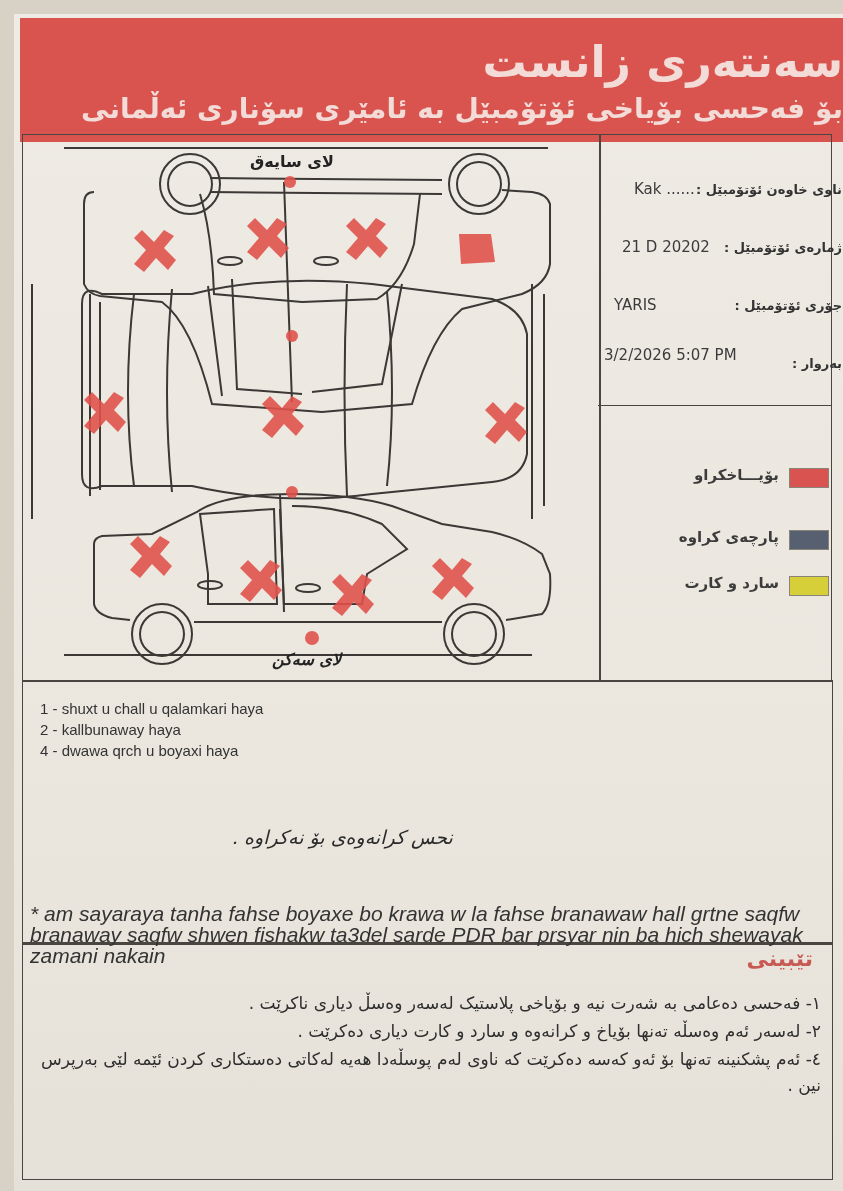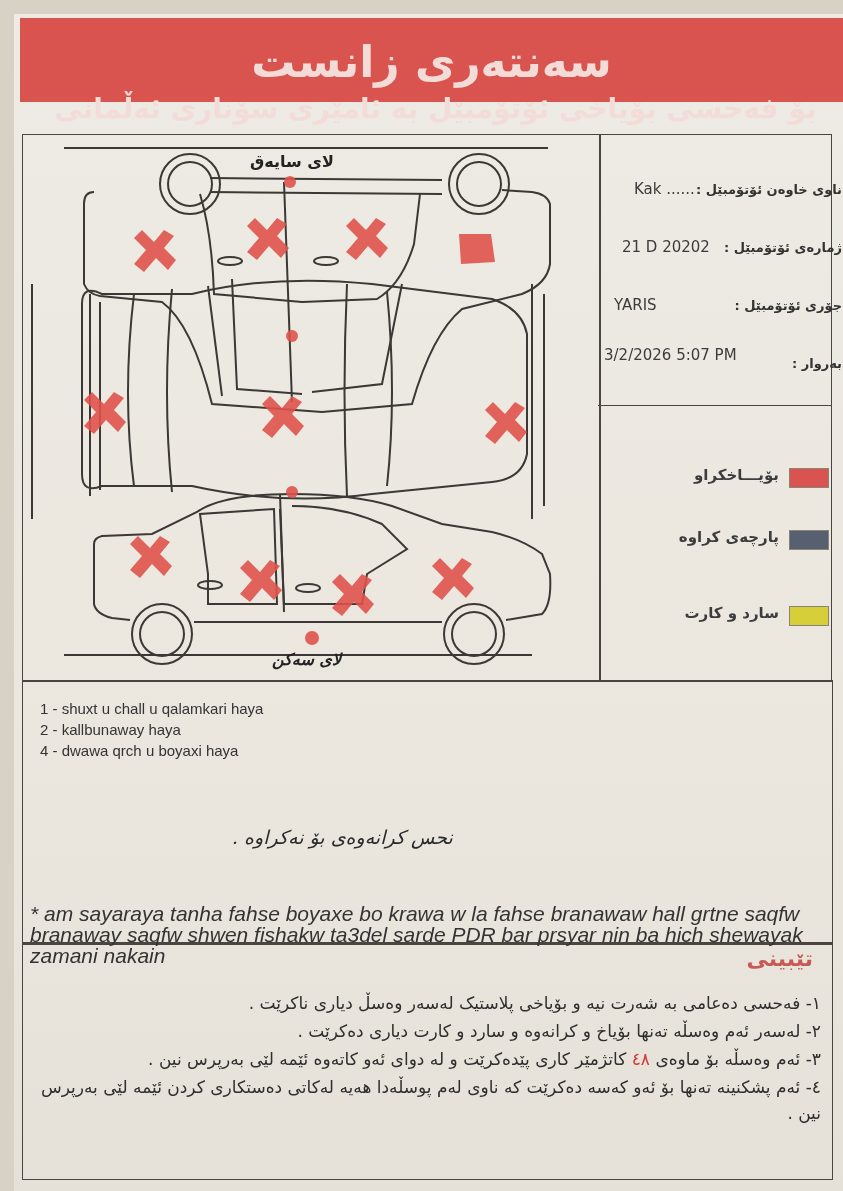--- a/index.html
+++ b/index.html
@@ -7,23 +7,23 @@
     width:843px; height:1191px; overflow:hidden;
     background:#d8d2c6;
     font-family:"DejaVu Sans", sans-serif;
     position:relative;
   }
   .paper {
     position:absolute; left:14px; top:14px; width:830px; height:1177px;
     background:linear-gradient(180deg,#eeebe4 0%,#ebe7df 60%,#e6e1d8 100%);
   }
   .header {
-    position:absolute; left:20px; top:18px; width:823px; height:84px;
+    position:absolute; left:20px; top:18px; width:823px; height:124px;
     background:#d9544f;
-    color:#f3dcd8; text-align:center; direction:rtl;
+    color:#f3dcd8; direction:rtl;
   }
   .header .title { font-size:44px; font-weight:bold; line-height:52px; margin-top:18px; }
   .header .subtitle { font-size:28px; font-weight:bold; line-height:34px; margin-top:4px;padding-left:8px; }
 
   .frame { position:absolute; border:1.5px solid #4a4540; }
   .diagram-box { left:22px; top:134px; width:576px; height:546px; border-right:2px solid #4a4540; }
   .info-box { left:598px; top:134px; width:233px; height:270px; border-left:none; border-bottom:1.5px solid #4a4540; }
   .legend-box { left:598px; top:404px; width:233px; height:276px; border-left:none; border-top:none; }
   .notes-box { left:22px; top:680px; width:809px; height:262px; border-top:2px solid #4a4540; }
   .terms-box { left:22px; top:942px; width:809px; height:235px; border-top:2px solid #4a4540; }
@@ -166,32 +166,31 @@
 </div>
 
 <div class="legend-item" style="top:466px;">
   <span class="sw" style="background:#d95450;"></span>
   <span class="txt">بۆیـــاخکراو</span>
 </div>
 <div class="legend-item" style="top:528px;">
   <span class="sw" style="background:#566070;"></span>
   <span class="txt">پارچەی کراوە</span>
 </div>
-<div class="legend-item" style="top:604px;">
+<div class="legend-item" style="top:574px;">
   <span class="sw" style="background:#d6cf3a;"></span>
   <span class="txt">سارد و کارت</span>
 </div>
 
 <div class="notes">
   <div>1 - shuxt u chall u qalamkari haya</div>
   <div>2  - kallbunaway haya</div>
   <div>4 - dwawa qrch u boyaxi haya</div>
 </div>
 <div class="handwriting">نحس کرانەوەی بۆ نەکراوە .</div>
 <div class="remark">* am sayaraya tanha fahse boyaxe bo krawa w la fahse branawaw hall grtne saqfw branaway saqfw shwen fishakw   ta3del sarde PDR bar prsyar nin ba hich shewayak zamani nakain</div>
 
 <div class="terms-title">تێبینی</div>
 <div class="terms">
   <p><span>١- </span><span>فەحسی دەعامی بە شەرت نیە و بۆیاخی پلاستیک لەسەر وەسڵ دیاری ناکرێت .</span></p>
   <p><span>٢- </span><span>لەسەر ئەم وەسڵە تەنها بۆیاخ و کرانەوە و سارد و کارت دیاری دەکرێت .</span></p>
-  <p><span>٣- </span><span>ئەم وەسڵە بۆ ماوەی </span><span class="hl">٤٨</span><span> کاتژمێر کاری پێدەکرێت و لە دوای ئەو کاتەوە ئێمە لێی بەرپرس نین .</span></p>
   <p><span>٤- </span><span>ئەم پشکنینە تەنها بۆ ئەو کەسە دەکرێت کە ناوی لەم پوسڵەدا هەیە لەکاتی دەستکاری کردن ئێمە لێی بەرپرس نین .</span></p>
 </div>
 
 </body></html>

